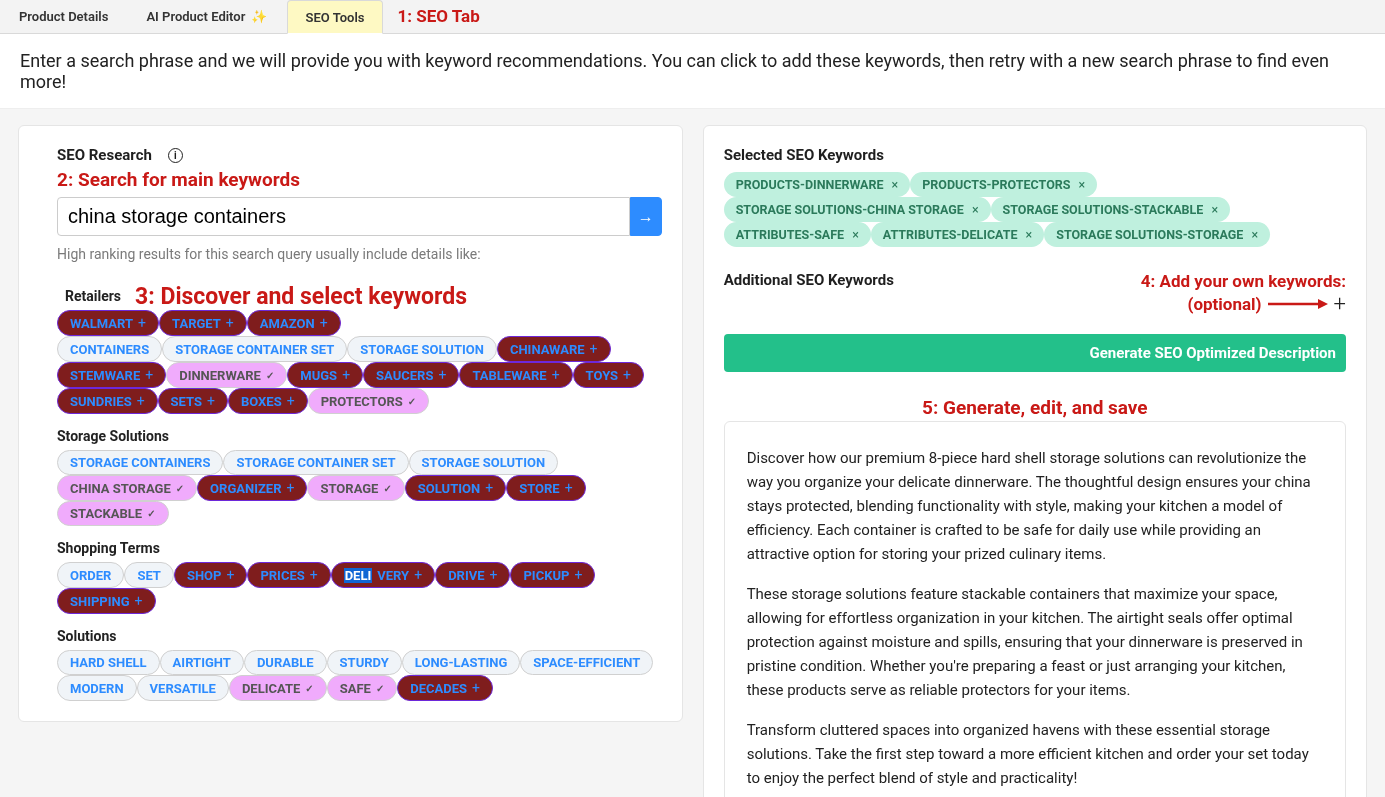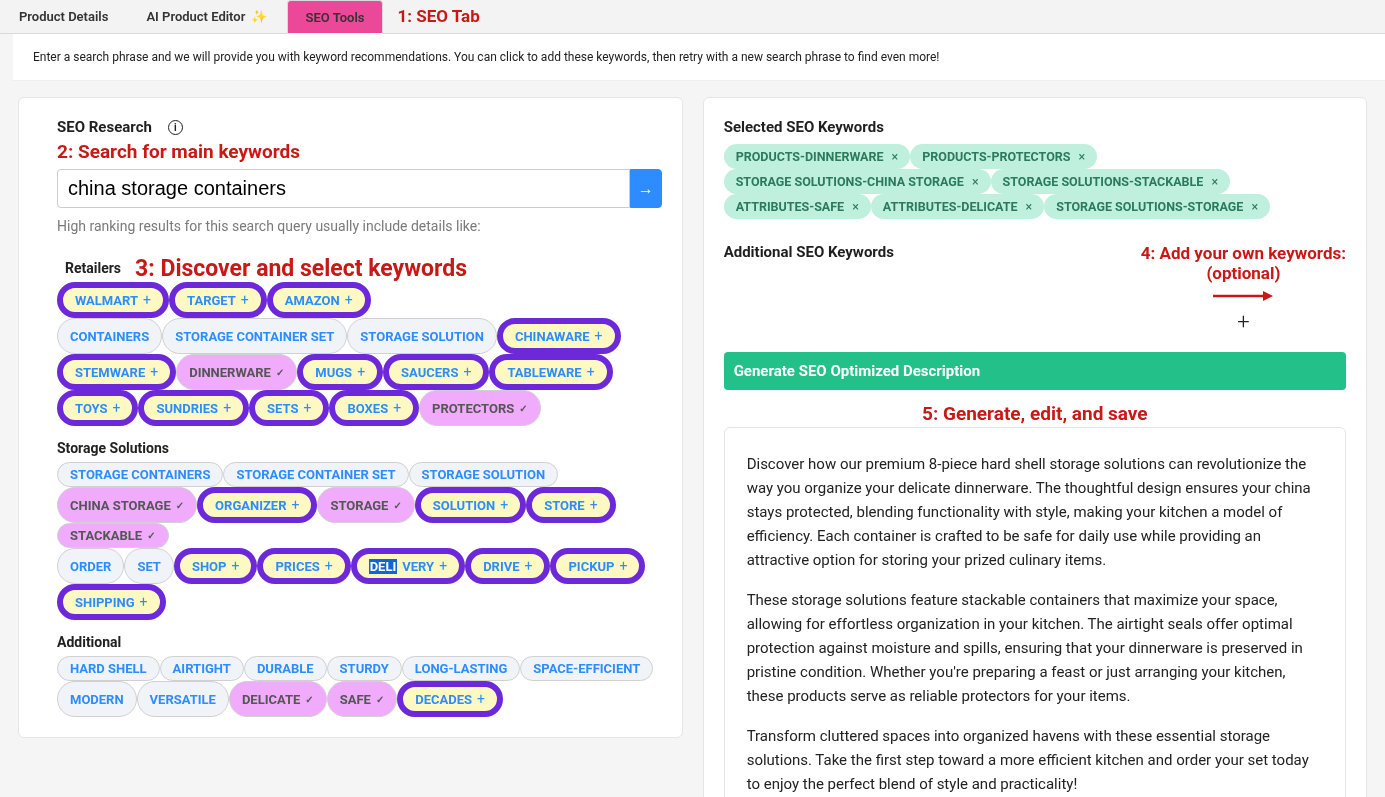--- a/index.html
+++ b/index.html
@@ -1,41 +1,41 @@
 <!DOCTYPE html>
 <html><head>
 <meta charset="utf-8">
 <style>
   * { box-sizing: border-box; margin: 0; padding: 0; }
   body { font-family: -apple-system, BlinkMacSystemFont, "Segoe UI", Roboto, Helvetica, Arial, sans-serif; background: #f5f5f5; font-size: 14px; color: #1f1f1f; }
   .tabs { display: flex; border-bottom: 1px solid #d9d9d9; background: #f3f3f3; }
   .tab { padding: 8px 18px; font-weight: 600; font-size: 13px; color: #333; cursor: pointer; border: 1px solid transparent; display: flex; gap: 6px; align-items: center; }
-  .tab.active { background: #ec4899; border: 1px solid #d9d9d9; border-bottom: 1px solid #fff; margin-bottom: -1px; border-radius: 4px 4px 0 0; }
+  .tab.active { background: #fef9c3; border: 1px solid #d9d9d9; border-bottom: 1px solid #fff; margin-bottom: -1px; border-radius: 4px 4px 0 0; }
   .annot { color: #c91916; font-weight: 700; font-size: 17px; }
-  .intro { padding: 16px 20px; font-size: 12px; color: #222; background: #fff; border-bottom: 1px solid #eee; margin-left: 13px; }
+  .intro { padding: 16px 20px; font-size: 18px; color: #222; background: #fff; border-bottom: 1px solid #eee; }
   .columns { display: flex; gap: 20px; padding: 16px 18px; align-items: flex-start; }
   .left, .right { background: #fff; border: 1px solid #e5e5e5; border-radius: 6px; padding: 20px; }
   .left { flex: 1 1 50%; min-width: 0; padding-left: 38px; }
   .right { flex: 1 1 50%; min-width: 0; position: relative; }
   .section-head { font-weight: 700; font-size: 15px; margin-bottom: 8px; display: flex; align-items: center; gap: 16px; }
   .info-icon { width: 15px; height: 15px; border: 1.5px solid #222; border-radius: 50%; display: inline-flex; align-items: center; justify-content: center; font-size: 10px; font-weight: 700; }
   .search-row { display: flex; margin-bottom: 10px; }
   .search-input { flex: 1; border: 1px solid #ccc; border-radius: 4px 0 0 4px; padding: 7px 10px; font-size: 20px; }
   .search-btn { width: 32px; background: #2d8cff; border: 1px solid #2d8cff; border-radius: 0 4px 4px 0; color: #fff; display: flex; align-items: center; justify-content: center; font-size: 16px; cursor: pointer; }
   .hint { color: #7a7a7a; font-size: 14px; margin-bottom: 12px; }
   .group-title { font-weight: 700; font-size: 14px; margin: 14px 0 6px; color: #222; }
   .pill-row { display: flex; flex-wrap: wrap; gap: 0; }
-  .pill { display: inline-flex; align-items: center; gap: 5px; border: 6px solid #6d28d9; color: #2d8cff; background: #fef9c3; padding: 4px 12px; border-radius: 18px; font-size: 13px; font-weight: 700; cursor: pointer; }
+  .pill { display: inline-flex; align-items: center; gap: 5px; border: 1px solid #6d28d9; color: #2d8cff; background: #7f1d1d; padding: 4px 12px; border-radius: 18px; font-size: 13px; font-weight: 700; cursor: pointer; }
   .pill.grey { background: #f0abfc; color: #555; border: 1px solid #d0d0d0; }
   .pill.noicon { border: 1px solid #d0d0d0; background: #f0f4f8; color: #2d8cff; }
   .pill .plus { font-weight: 400; font-size: 14px; }
   .pill .chev { font-size: 10px; }
   .sel-pill { display: inline-flex; align-items: center; gap: 8px; background: #bff0de; color: #2b7a5b; padding: 5px 12px; border-radius: 16px; font-size: 12.5px; font-weight: 700; cursor: pointer; }
   .sel-pill .x { font-weight: 400; color: #2b7a5b; }
-  .generate-btn { background: #23c08a; color: #fff; font-weight: 700; font-size: 15px; text-align: left; padding: 10px; border-radius: 4px; margin: 18px 0 12px; cursor: pointer; }
+  .generate-btn { background: #23c08a; color: #fff; font-weight: 700; font-size: 15px; text-align: right; padding: 10px; border-radius: 4px; margin: 18px 0 24px; cursor: pointer; }
   .desc-box { border: 1px solid #e5e5e5; border-radius: 6px; padding: 24px 22px; font-size: 15px; line-height: 1.6; color: #222; }
   .desc-box p { margin-bottom: 16px; }
   .highlighted { background: #1066d4; color: #fff; padding: 0 1px; }
 </style>
 </head>
 <body>
 
 <div class="tabs">
   <div class="tab">Product Details</div>
   <div class="tab">
@@ -97,32 +97,35 @@
           <span class="pill noicon">STORAGE CONTAINERS</span>
           <span class="pill noicon">STORAGE CONTAINER SET</span>
           <span class="pill noicon">STORAGE SOLUTION</span>
           <span class="pill grey">CHINA STORAGE <span class="chev">✓</span></span>
           <span class="pill ">ORGANIZER <span class="plus">+</span></span>
           <span class="pill grey">STORAGE <span class="chev">✓</span></span>
           <span class="pill ">SOLUTION <span class="plus">+</span></span>
           <span class="pill ">STORE <span class="plus">+</span></span>
           <span class="pill grey">STACKABLE <span class="chev">✓</span></span>
         </div>
+        <div style="display: flex; align-items: baseline; gap: 14px;">
+          <div class="group-title">Shopping Terms</div>
+        </div>
         <div class="pill-row">
           <span class="pill noicon">ORDER</span>
           <span class="pill noicon">SET</span>
           <span class="pill ">SHOP <span class="plus">+</span></span>
           <span class="pill ">PRICES <span class="plus">+</span></span>
           <span class="pill "><span class="highlighted">DELI</span>VERY <span class="plus">+</span></span>
           <span class="pill ">DRIVE <span class="plus">+</span></span>
           <span class="pill ">PICKUP <span class="plus">+</span></span>
           <span class="pill ">SHIPPING <span class="plus">+</span></span>
         </div>
         <div style="display: flex; align-items: baseline; gap: 14px;">
-          <div class="group-title">Additional</div>
+          <div class="group-title">Solutions</div>
         </div>
         <div class="pill-row">
           <span class="pill noicon">HARD SHELL</span>
           <span class="pill noicon">AIRTIGHT</span>
           <span class="pill noicon">DURABLE</span>
           <span class="pill noicon">STURDY</span>
           <span class="pill noicon">LONG-LASTING</span>
           <span class="pill noicon">SPACE-EFFICIENT</span>
           <span class="pill noicon">MODERN</span>
           <span class="pill noicon">VERSATILE</span>
@@ -163,21 +166,21 @@
         <span class="sel-pill">
           <span>STORAGE SOLUTIONS-STORAGE</span>
           <span class="x">×</span>
         </span>
       </div>
 
     <div style="display:flex;align-items:flex-start;justify-content:space-between;">
       <div class="section-head">Additional SEO Keywords</div>
       <div style="text-align:right;position:relative;">
         <div class="annot" style="font-size:17px;line-height:1.2;">4: Add your own keywords:</div>
-        <div style="display:flex;align-items:center;justify-content:flex-end;gap:6px;flex-direction:column;">
+        <div style="display:flex;align-items:center;justify-content:flex-end;gap:6px;">
           <span class="annot" style="font-size:17px;">(optional)</span>
           <svg width="60" height="14">
               <line x1="0" y1="7" x2="50" y2="7" stroke="#c91916" stroke-width="2.5"></line>
               <polygon points="50,2 60,7 50,12" fill="#c91916"></polygon>
             </svg>
           <span style="font-size:22px;font-weight:300;cursor:pointer;color:#222;">+</span>
         </div>
       </div>
     </div>
 

